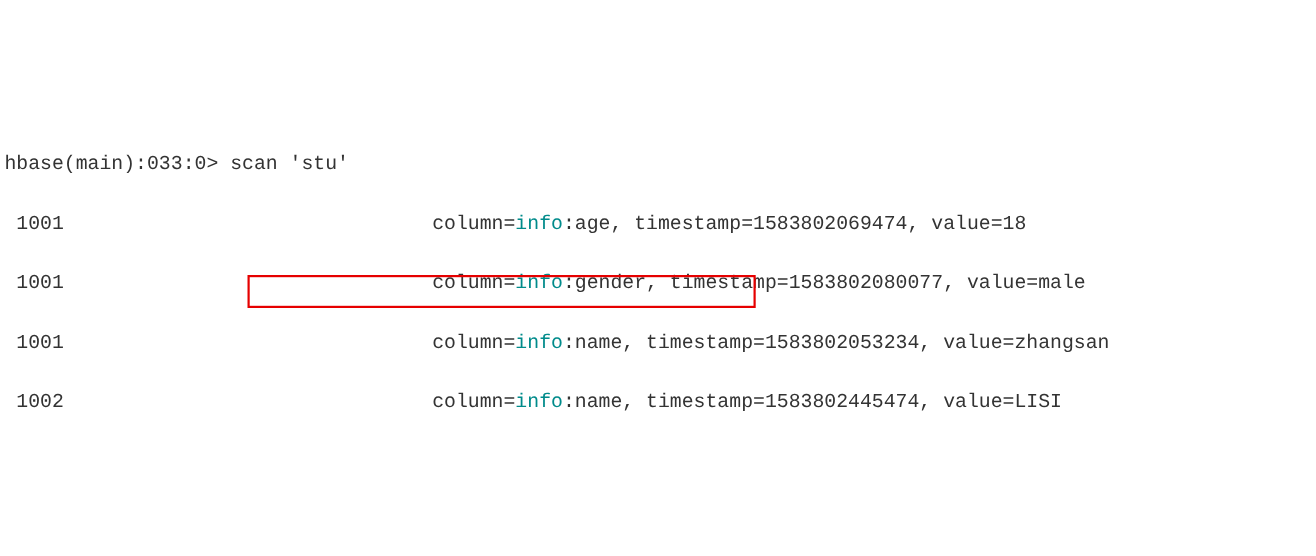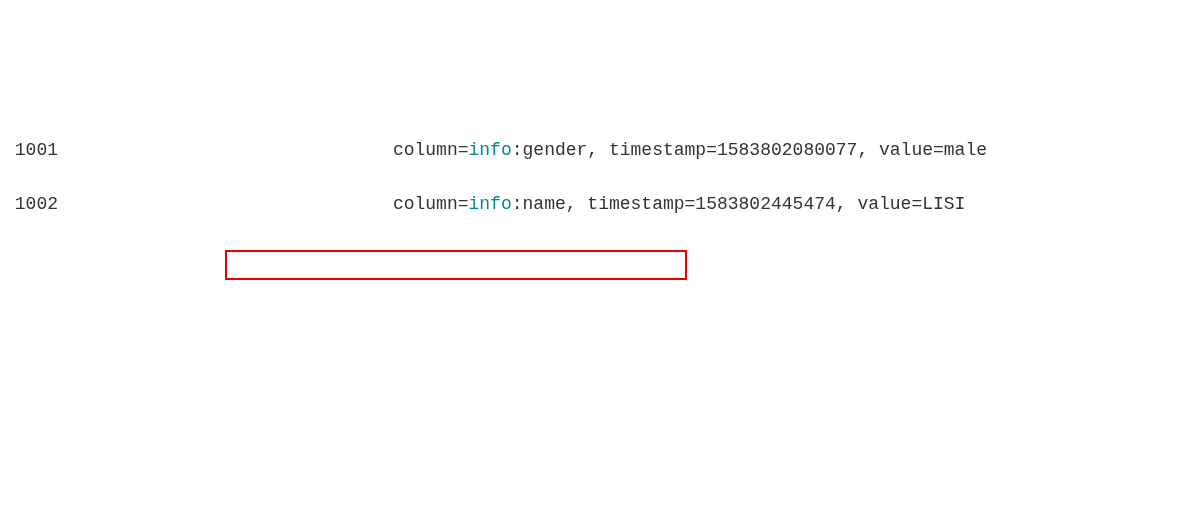--- a/index.html
+++ b/index.html
@@ -21,21 +21,24 @@
       background: transparent;
       pointer-events: none;
     }
   </style>
 </head>
 <body>
 
 
 
 <div>
+<span class="line"><span>hbase(main):033:0&gt; </span><span>scan </span><span>'stu'</span></span>
+<span class="line"> <span>1001</span>                               <span>column=</span><span class="info">info</span><span>:age, timestamp=1583802069474, value=18</span></span>
 <span class="line"> <span>1001</span>                               <span>column=</span><span class="info">info</span><span>:gender, timestamp=1583802080077, value=male</span></span>
+<span class="line"> <span>1001</span>                               <span>column=</span><span class="info">info</span><span>:name, timestamp=1583802053234, value=zhangsan</span></span>
 <span class="line"> <span>1002</span>                               <span>column=</span><span class="info">info</span><span>:name, timestamp=1583802445474, value=LISI</span></span>
 
 
 
 
 
 
 
 
 

